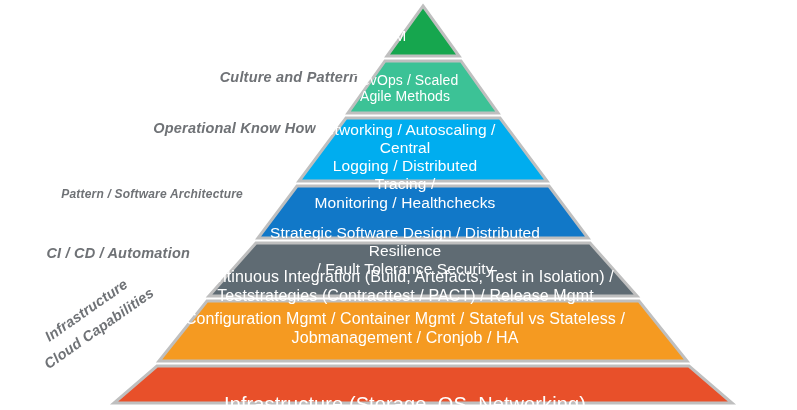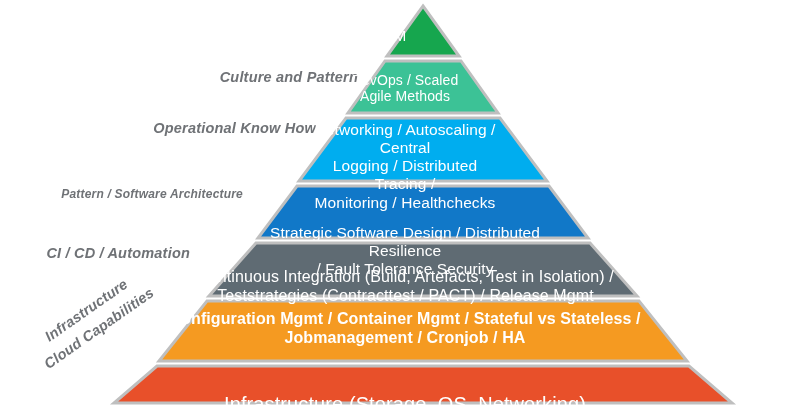--- a/index.html
+++ b/index.html
@@ -61,21 +61,21 @@
     text-align: center;
     transform: rotate(-35deg);
     transform-origin: 50% 50%;
   }
 
   #text-tier-1 { left: 400px; top: 27px;  width: 46px;  font-size: 15px; transform: translateX(-23px); }
   #text-tier-2 { left: 335px; top: 72px;  width: 140px; font-size: 14px; }
   #text-tier-3 { left: 305px; top: 121px; width: 200px; font-size: 15.5px; }
   #text-tier-4 { left: 250px; top: 193px; width: 310px; font-size: 15.5px; margin-top: 31px; }
   #text-tier-5 { left: 193px; top: 247px; width: 425px; font-size: 16px; margin-top: 21px; }
-  #text-tier-6 { left: 145px; top: 310px; width: 520px; font-size: 16px; font-weight: bold; }
+  #text-tier-6 { left: 145px; top: 310px; width: 520px; font-size: 16px; }
   #text-tier-7 { left: 120px; top: 385px; width: 570px; font-size: 20px; margin-top: 8px; }
 </style>
 </head>
 <body>
 
 <div id="stage">
 
   <svg id="pyramid-svg" viewBox="0 0 797 410">
 
     <polygon points="423,6 459,56 387,56" fill="#16a64e" stroke="#bfbfbf" stroke-width="3"></polygon>

